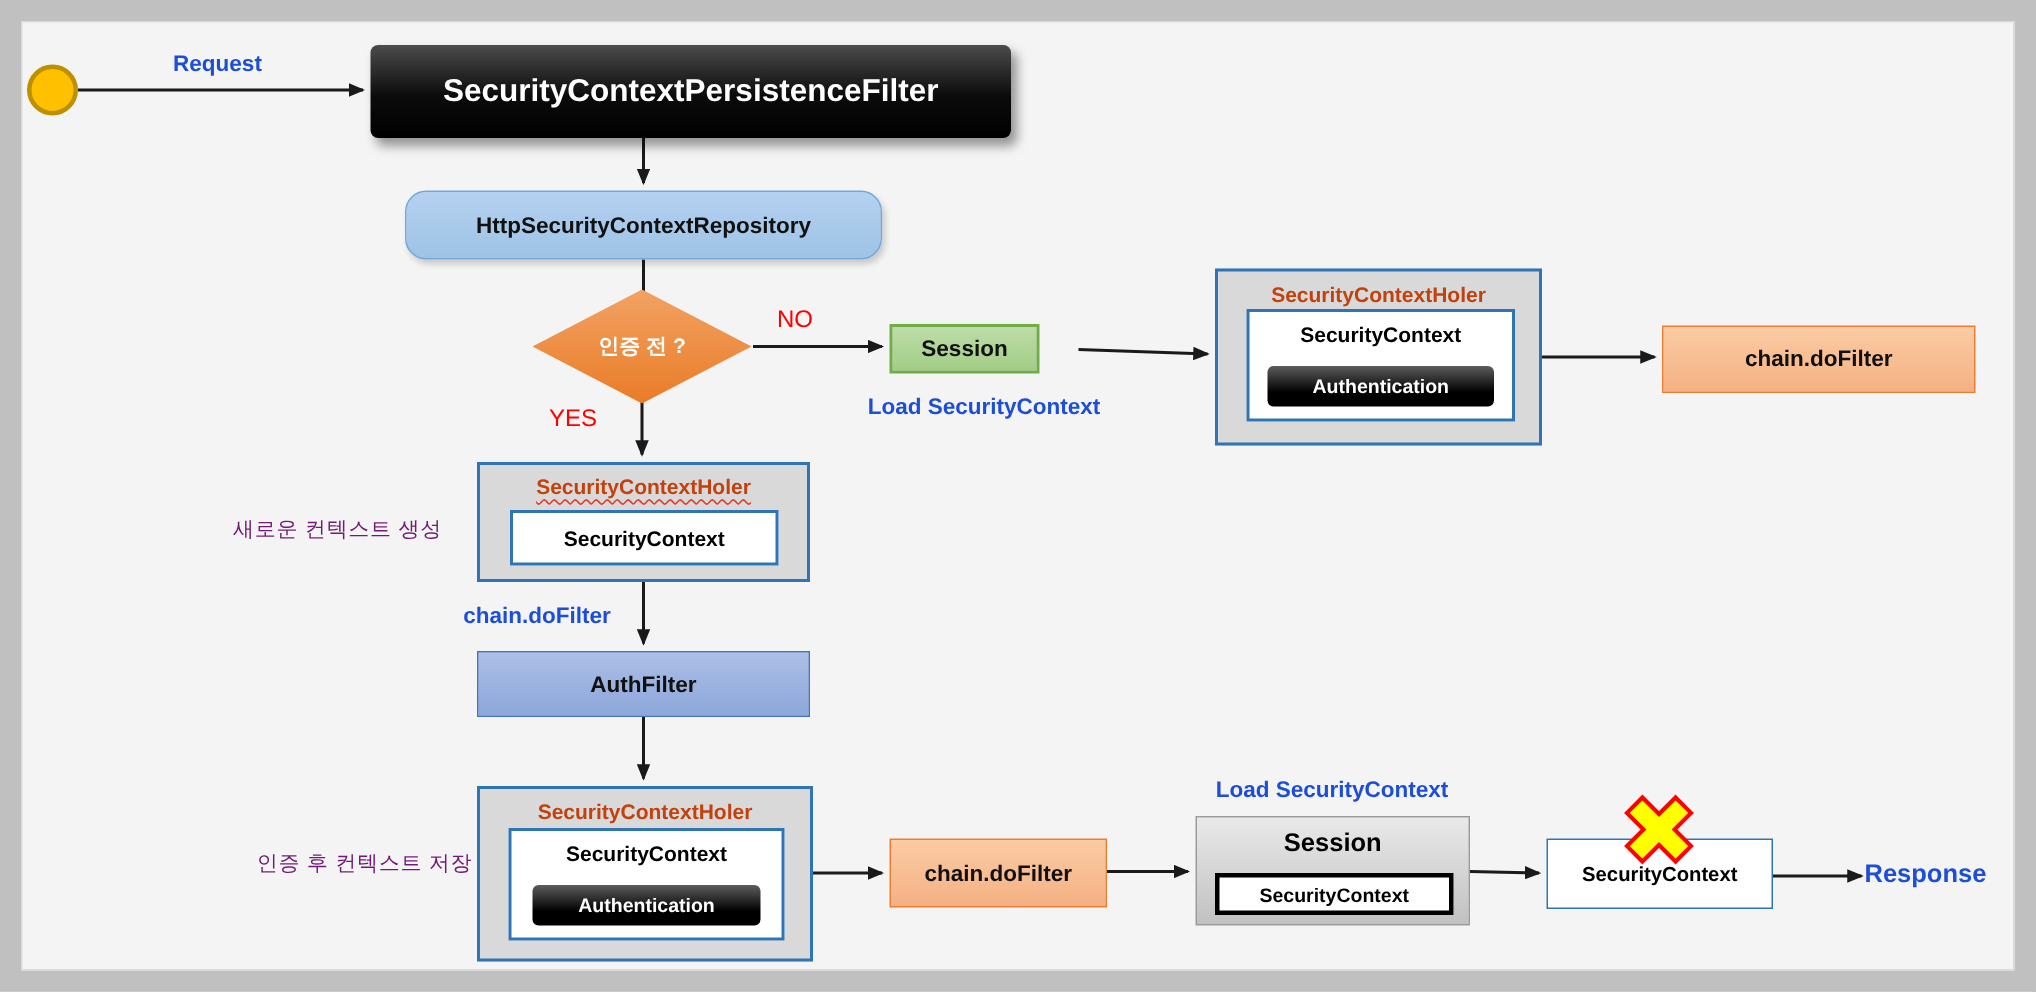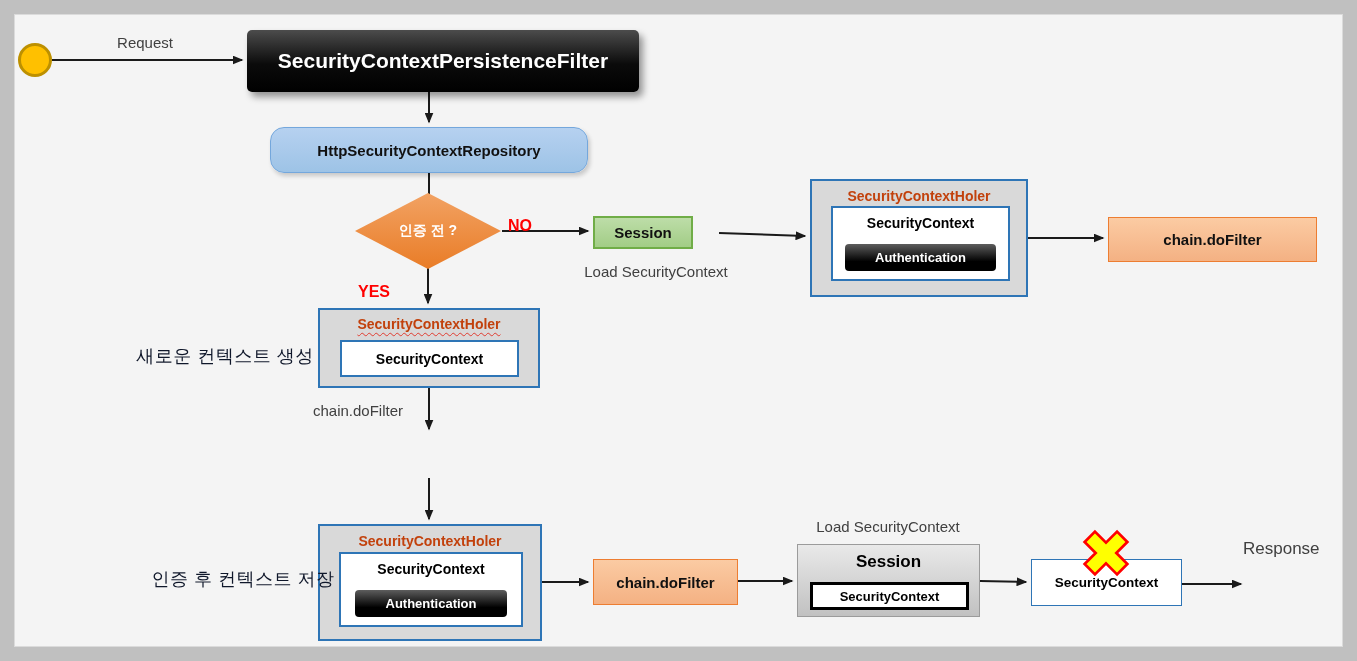--- a/index.html
+++ b/index.html
@@ -20,23 +20,23 @@
   .holder-title{font-weight:bold;font-size:14px;color:#c2410c;text-align:center;}
   .whitebox{background:#fff;border:2px solid #2E75B6;}
   .ctx-label{font-weight:bold;font-size:14px;color:#000;text-align:center;}
   .auth{background:linear-gradient(#5d5d5d,#000 65%);border-radius:4px;color:#fff;font-weight:bold;font-size:13px;}
   .chain{background:linear-gradient(#FBCBA3,#F4B183);border:1.5px solid #ED7D31;font-weight:bold;font-size:15px;color:#111;}
   .authfilter{background:linear-gradient(#ACBFE7,#8CA7DA);border:1.5px solid #4472C4;font-weight:bold;font-size:15px;color:#111;}
   .sesson{background:linear-gradient(#E9E9E9,#C1C1C1);border:1.5px solid #9b9b9b;}
   .sesson-title{font-weight:bold;font-size:17px;color:#000;text-align:center;}
   .sesson-white{background:#fff;border:3px solid #000;font-weight:bold;font-size:13px;}
   .sc-final{background:#fff;border:1.5px solid #2E75B6;font-weight:bold;font-size:13.5px;color:#000;}
-  .caption{font-weight:normal;font-size:15px;color:#404040;text-align:center;}
-  .caption-kr{font-weight:400;font-size:18px;color:#0f172a;text-align:center;letter-spacing:.5px;}
-  .branch{font-weight:bold;font-size:16px;color:#FF0000;text-align:left;margin-top:12px;}
+  .caption{font-weight:bold;font-size:15px;color:#1d4ed8;text-align:center;}
+  .caption-kr{font-weight:400;font-size:14px;color:#701a75;text-align:center;letter-spacing:.5px;}
+  .branch{font-weight:normal;font-size:16px;color:#FF0000;text-align:center;}
   .squiggle{text-decoration:underline wavy #E03C31;text-decoration-thickness:1px;text-underline-offset:3px;text-decoration-skip-ink:none;}
 </style>
 </head>
 <body>
 
 <div class="stage">
   <div class="canvas"></div>
 
   <svg class="arrows" viewBox="0 0 1357 661">
     <defs>
@@ -55,21 +55,21 @@
     <line x1="429" y1="478" x2="429" y2="519" stroke="#1a1a1a" stroke-width="2" marker-end="url(#ah)"></line>
     <line x1="542" y1="582" x2="588" y2="582" stroke="#1a1a1a" stroke-width="2" marker-end="url(#ah)"></line>
     <line x1="738" y1="581" x2="792" y2="581" stroke="#1a1a1a" stroke-width="2" marker-end="url(#ah)"></line>
     <line x1="980" y1="581" x2="1026" y2="582" stroke="#1a1a1a" stroke-width="2" marker-end="url(#ah)"></line>
     <line x1="1182" y1="584" x2="1241" y2="584" stroke="#1a1a1a" stroke-width="2" marker-end="url(#ah)"></line>
   </svg>
 
   <div class="abs start-circle" style="left:18px;top:43px;"></div>
   <div class="abs caption" style="left:95px;top:34px;width:100px;">Request</div>
 
-  <div class="abs flex black-box" style="left:247px;top:30px;width:392px;height:62px;">SecurityContextPersistenceFilter</div>
+  <div class="abs flex black-box" style="left:247px;top:30px;width:427px;height:62px;">SecurityContextPersistenceFilter</div>
 
   <div class="abs flex repo" style="left:270px;top:127px;width:318px;height:46px;border-radius:14px;">HttpSecurityContextRepository</div>
 
   <div class="abs flex diamond" style="left:355px;top:193px;width:146px;height:76px;">
     <span>인증 전 ?</span>
   </div>
   <div class="abs branch" style="left:508px;top:205px;width:44px;">NO</div>
   <div class="abs branch" style="left:358px;top:271px;width:48px;">YES</div>
 
   <div class="abs flex session" style="left:593px;top:216px;width:100px;height:33px;">Session</div>
@@ -88,20 +88,21 @@
   <div class="abs holder" style="left:318px;top:308px;width:222px;height:80px;">
     <div class="holder-title" style="margin-top:6px;">
       <span class="squiggle">SecurityContextHoler</span>
     </div>
     <div class="abs flex whitebox ctx-label" style="left:20px;top:30px;width:179px;height:37px;">SecurityContext</div>
   </div>
   <div class="abs caption-kr" style="left:130px;top:344px;width:190px;">새로운 컨텍스트 생성</div>
 
   <div class="abs caption" style="left:303px;top:402px;width:110px;">chain.doFilter</div>
 
+  <div class="abs flex authfilter" style="left:318px;top:434px;width:222px;height:44px;">AuthFilter</div>
 
   <div class="abs holder" style="left:318px;top:524px;width:224px;height:117px;">
     <div class="holder-title" style="margin-top:7px;">SecurityContextHoler</div>
     <div class="abs whitebox" style="left:19px;top:26px;width:184px;height:75px;">
       <div class="ctx-label" style="margin-top:7px;">SecurityContext</div>
       <div class="abs flex auth" style="left:14px;top:36px;width:152px;height:27px;">Authentication</div>
     </div>
   </div>
   <div class="abs caption-kr" style="left:148px;top:567px;width:190px;">인증 후 컨텍스트 저장</div>
 
@@ -114,14 +115,14 @@
     <div class="abs flex sesson-white" style="left:12px;top:37px;width:159px;height:28px;">SecurityContext</div>
   </div>
 
   <div class="abs flex sc-final" style="left:1031px;top:559px;width:151px;height:47px;">SecurityContext</div>
   <svg class="abs" style="left:1081px;top:528px;" width="50" height="50" viewBox="0 0 48 48">
     <g transform="rotate(45 24 24)">
       <path d="M17 2 H31 V17 H46 V31 H31 V46 H17 V31 H2 V17 H17 Z" fill="#FFFF00" stroke="#FF0000" stroke-width="2.6" stroke-linejoin="miter"></path>
     </g>
   </svg>
 
-  <div class="abs caption" style="left:1243px;top:539px;width:100px;font-size:17px;text-align:left;">Response</div>
+  <div class="abs caption" style="left:1243px;top:573px;width:100px;font-size:17px;text-align:left;">Response</div>
 </div>
 
 </body></html>

